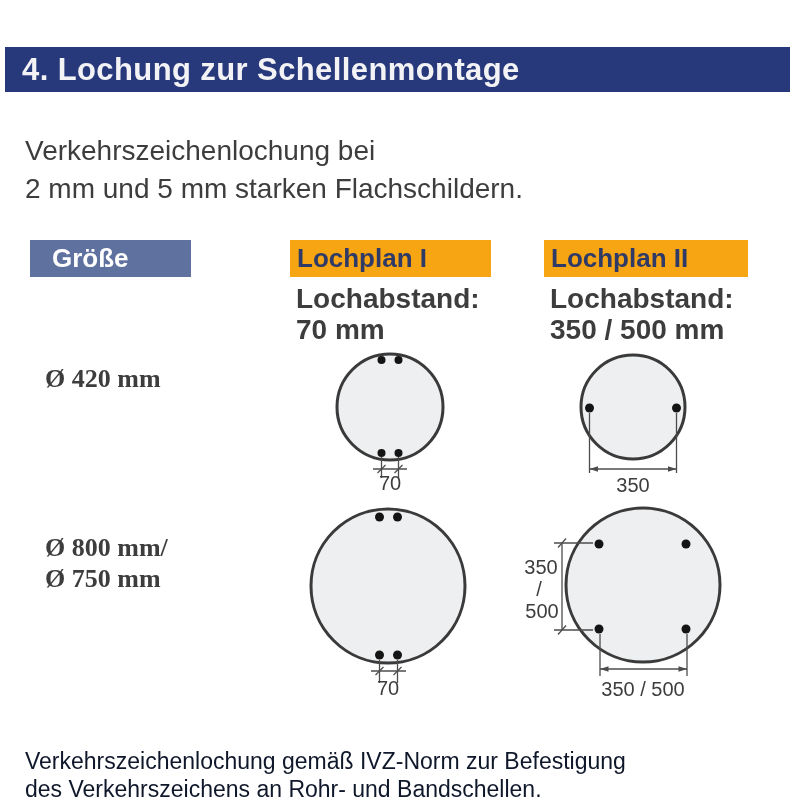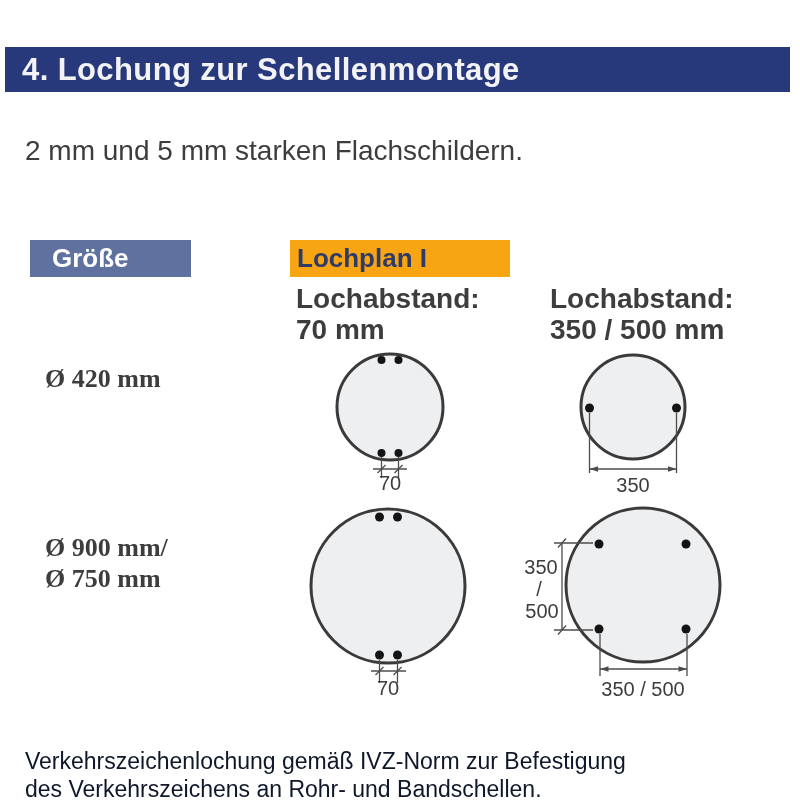--- a/index.html
+++ b/index.html
@@ -13,21 +13,21 @@
     font-weight: bold; font-size: 31px; line-height: 45px;
     padding-left: 17px; box-sizing: border-box; letter-spacing: 0.4px;
     white-space: nowrap;
   }
 
   .intro { left: 25px; top: 112px; font-size: 28px; line-height: 38px; color: #3d3d3d; white-space: nowrap; }
 
   .colhdr { top: 220px; height: 37px; line-height: 37px; font-weight: bold; font-size: 26px; box-sizing: border-box; white-space: nowrap; }
   .size-hdr { left: 30px; width: 161px; background: #5e719f; color: #ffffff; padding-left: 22px; }
   .plan-hdr { background: #f8a513; color: #2f3b66; padding-left: 7px; }
-  .plan1-hdr { left: 290px; width: 220px; }
+  .plan1-hdr { left: 290px; width: 201px; }
   .plan2-hdr { left: 544px; width: 204px; }
 
   .subhdr { top: 263px; font-weight: bold; font-size: 28px; line-height: 31px; color: #3d3d3d; white-space: nowrap; }
   .plan1-sub { left: 296px; }
   .plan2-sub { left: 550px; }
 
   .rowlabel { left: 45px; font-weight: bold; font-size: 26px; line-height: 31px; color: #3d3d3d; white-space: nowrap; font-family: Liberation Serif, serif; }
   .row1-label { top: 343px; }
   .row2-label { top: 512px; }
 
@@ -43,44 +43,48 @@
 </head>
 <body>
 
 <div class="page">
 
   <div class="abs header-bar">
     <span>4. Lochung zur Schellenmontage</span>
   </div>
 
   <div class="abs intro">
+    <div>Verkehrszeichenlochung bei</div>
     <div>2 mm und 5 mm starken Flachschildern.</div>
   </div>
 
   <div class="abs colhdr size-hdr">
     <span>Größe</span>
   </div>
   <div class="abs colhdr plan-hdr plan1-hdr">
     <span>Lochplan I</span>
+  </div>
+  <div class="abs colhdr plan-hdr plan2-hdr">
+    <span>Lochplan II</span>
   </div>
 
   <div class="abs subhdr plan1-sub">
     <div>Lochabstand:</div>
     <div>70 mm</div>
   </div>
   <div class="abs subhdr plan2-sub">
     <div>Lochabstand:</div>
     <div>350 / 500 mm</div>
   </div>
 
   <div class="abs rowlabel row1-label">
     <div>Ø 420 mm</div>
   </div>
   <div class="abs rowlabel row2-label">
-    <div>Ø 900 mm/</div>
+    <div>Ø 800 mm/</div>
     <div>Ø 750 mm</div>
   </div>
 
   <svg class="diag" style="left:320px; top:345px;" width="140" height="158" viewBox="0 0 140 158">
     <circle class="disc" cx="70" cy="62" r="53"></circle>
     <circle class="hole" cx="61.5" cy="15" r="4"></circle>
     <circle class="hole" cx="78.5" cy="15" r="4"></circle>
     <circle class="hole" cx="61.5" cy="108" r="4"></circle>
     <circle class="hole" cx="78.5" cy="108" r="4"></circle>
     <g class="dim">

